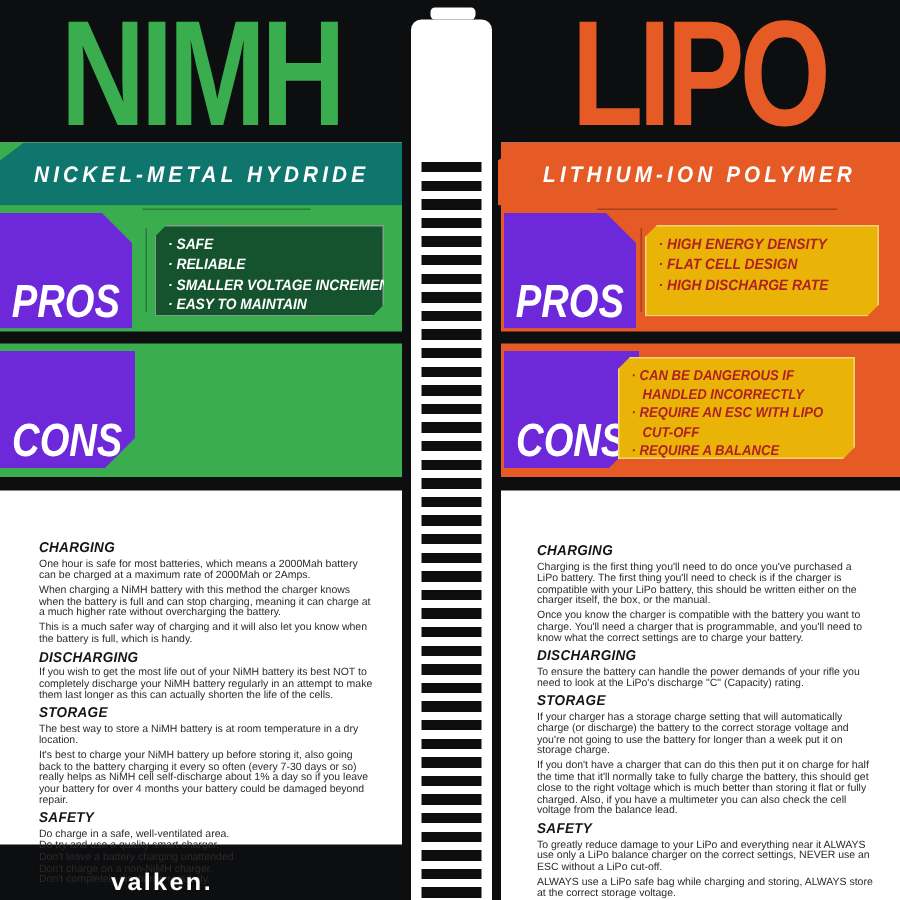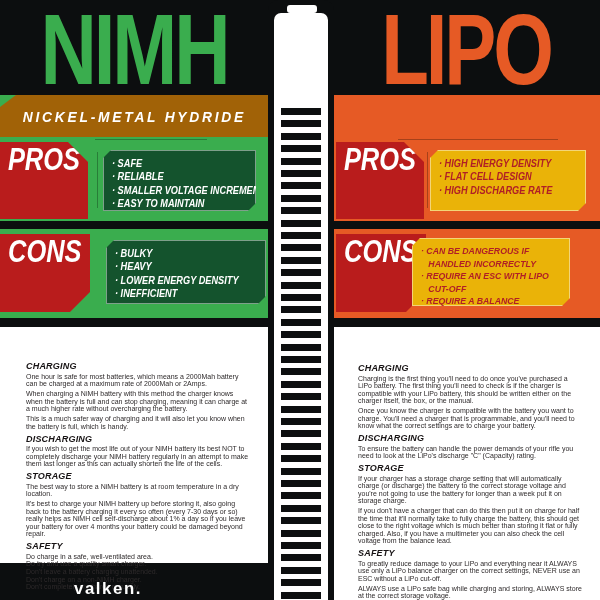--- a/index.html
+++ b/index.html
@@ -25,29 +25,29 @@
                background:repeating-linear-gradient(to bottom,#0c0e0f 0 7px,transparent 7px 12.4px);}
 
   
   .big-title{top:2px;height:92px;line-height:94px;text-align:center;font-weight:bold;
              font-size:100px;letter-spacing:-4px;transform:scaleX(0.78);z-index:6;}
   .title-l{left:0;width:268px;color:#3aad4e;transform-origin:50% 50%;}
   .title-r{left:332px;width:268px;color:#e65a25;transform-origin:50% 50%;}
 
   
   .banner{top:95px;height:42px;z-index:6;display:flex;align-items:center;justify-content:center;}
-  .banner-l{left:0;width:268px;background:#a16207;
+  .banner-l{left:0;width:268px;background:#0f766e;
             clip-path:polygon(0 12px,16px 0,100% 0,100% 100%,0 100%);}
   .banner-r{left:332px;width:268px;background:#e65a25;
             clip-path:polygon(0 12px,16px 0,100% 0,100% 100%,0 100%);}
   .banner-text{color:#fff;font-weight:bold;font-style:italic;font-size:15px;
                letter-spacing:3px;transform:scaleX(0.92);white-space:nowrap;}
 
   
-  .pc-box{background:#b91c1c;z-index:6;display:flex;align-items:flex-start;justify-content:center;}
+  .pc-box{background:#6d28d9;z-index:6;display:flex;align-items:flex-end;justify-content:center;}
   .pc-label{color:#fff;font-weight:bold;font-style:italic;font-size:31px;letter-spacing:0;
             transform:scaleX(0.82);}
   .pros-box-l{left:0;top:142px;width:88px;height:77px;
               clip-path:polygon(0 0,calc(100% - 20px) 0,100% 20px,100% 100%,0 100%);}
   .cons-box-l{left:0;top:234px;width:90px;height:78px;
               clip-path:polygon(0 0,100% 0,100% calc(100% - 20px),calc(100% - 20px) 100%,0 100%);}
   .pros-box-r{left:336px;top:142px;width:88px;height:77px;
               clip-path:polygon(0 0,calc(100% - 20px) 0,100% 20px,100% 100%,0 100%);}
   .cons-box-r{left:336px;top:234px;width:90px;height:78px;
               clip-path:polygon(0 0,100% 0,100% calc(100% - 20px),calc(100% - 20px) 100%,0 100%);}
@@ -108,38 +108,35 @@
   <div class="abs bat-cap"></div>
   <div class="abs bat-body"></div>
   <div class="abs bat-stripes"></div>
 
   <div class="abs big-title title-l">NIMH</div>
   <div class="abs big-title title-r">LIPO</div>
 
   <div class="abs banner banner-l">
     <span class="banner-text">NICKEL-METAL HYDRIDE</span>
   </div>
+  <div class="abs banner banner-r">
+    <span class="banner-text">LITHIUM-ION POLYMER</span>
+  </div>
 
   <div class="abs pc-box pros-box-l">
     <span class="pc-label">PROS</span>
   </div>
   <div class="abs panel panel-green panel-pros-l">
     <div class="bullet white">SAFE</div>
     <div class="bullet white">RELIABLE</div>
     <div class="bullet white">SMALLER VOLTAGE INCREMENTS</div>
     <div class="bullet white">EASY TO MAINTAIN</div>
   </div>
   <div class="abs pc-box cons-box-l">
     <span class="pc-label">CONS</span>
-  </div>
-  <div class="abs panel panel-green panel-cons-l">
-    <div class="bullet white">BULKY</div>
-    <div class="bullet white">HEAVY</div>
-    <div class="bullet white">LOWER ENERGY DENSITY</div>
-    <div class="bullet white">INEFFICIENT</div>
   </div>
 
   <div class="abs pc-box pros-box-r">
     <span class="pc-label">PROS</span>
   </div>
   <div class="abs panel panel-orange panel-pros-r">
     <div class="bullet red">HIGH ENERGY DENSITY</div>
     <div class="bullet red">FLAT CELL DESIGN</div>
     <div class="bullet red">HIGH DISCHARGE RATE</div>
   </div>

